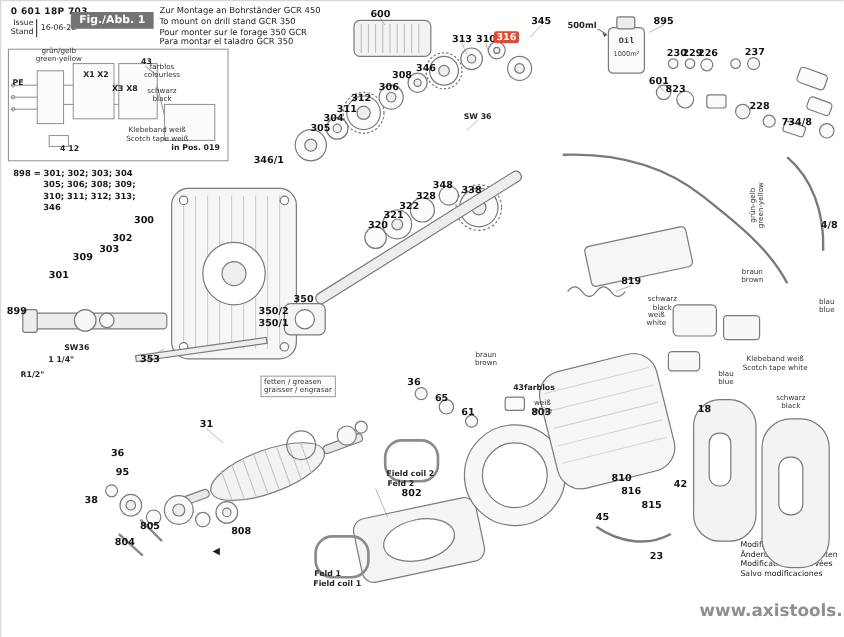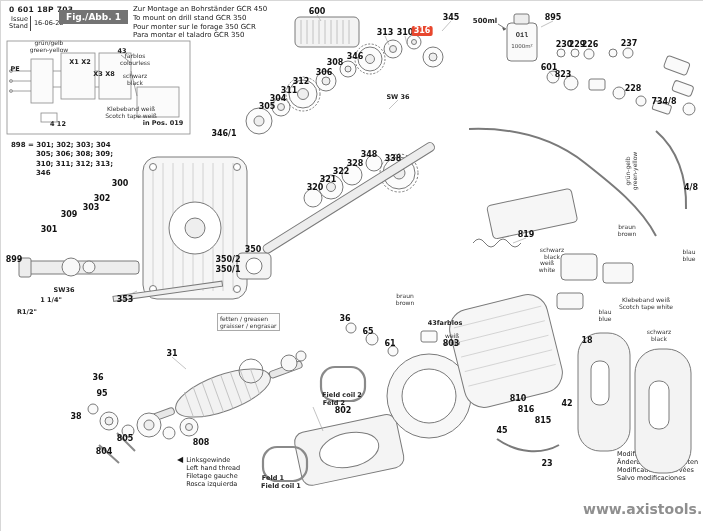--- a/index.html
+++ b/index.html
@@ -304,26 +304,20 @@
     <div>fetten / greasen</div>
     <div>graisser / engrasar</div>
   </div>
 
   <span class="oil-label" style="left:521px;top:34px;font-family:Liberation Mono, monospace;">Oil</span>
   <span class="oil-volume" style="left:521px;top:45px;">1000m²</span>
   <span class="oil-amount" style="left:484px;top:20px;">500ml</span>
 
   <div class="lht-note">
     <span class="lht-marker">◀</span>
-    <span>
-      <div>Linksgewinde</div>
-      <div>Left hand thread</div>
-      <div>Filetage gauche</div>
-      <div>Rosca izquierda</div>
-    </span>
   </div>
 
   <div class="mods-note">
     <div>Modifications reserved</div>
     <div>Änderungen vorbehalten</div>
     <div>Modifications réservées</div>
     <div>Salvo modificaciones</div>
   </div>
 
   <span class="watermark">www.axistools.ru</span>

